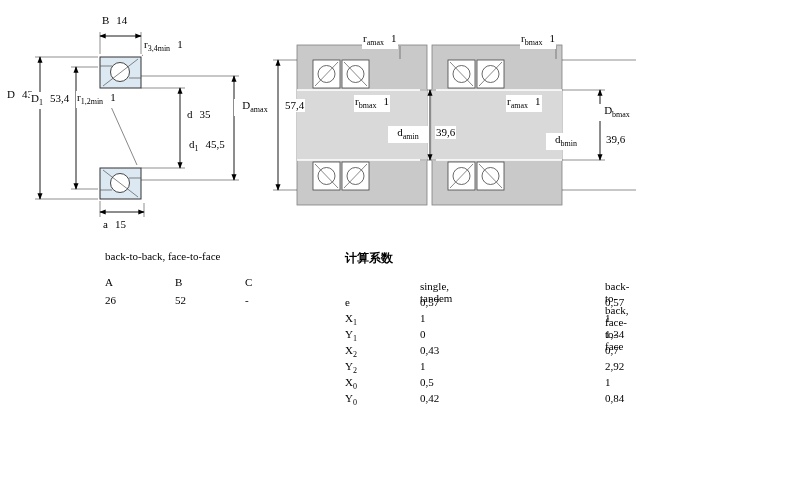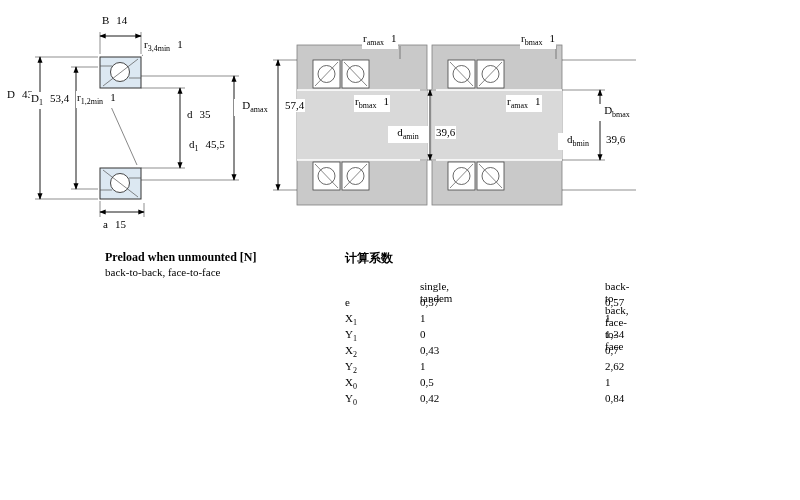--- a/index.html
+++ b/index.html
@@ -177,28 +177,33 @@
 
   <div class="lbl" style="left:362px;top:32px"><span>r</span><sub>amax</sub><span class="val">1</span></div>
   <div class="lbl ra" style="left:234px;top:99px;width:40px"><span>D</span><sub>amax</sub></div>
   <div class="lbl" style="left:284px;top:99px">57,4</div>
   <div class="lbl" style="left:354px;top:95px"><span>r</span><sub>bmax</sub><span class="val">1</span></div>
   <div class="lbl ra" style="left:388px;top:126px;width:38px"><span>d</span><sub>amin</sub></div>
   <div class="lbl" style="left:435px;top:126px">39,6</div>
 
   <div class="lbl" style="left:520px;top:32px"><span>r</span><sub>bmax</sub><span class="val">1</span></div>
   <div class="lbl" style="left:506px;top:95px"><span>r</span><sub>amax</sub><span class="val">1</span></div>
-  <div class="lbl ra" style="left:558px;top:133px;width:38px"><span>d</span><sub>bmin</sub></div>
+  <div class="lbl ra" style="left:546px;top:133px;width:38px"><span>d</span><sub>bmin</sub></div>
   <div class="lbl" style="left:605px;top:133px">39,6</div>
   <div class="lbl ra" style="left:597px;top:104px;width:38px"><span>D</span><sub>bmax</sub></div>
   <div class="lbl" style="left:644px;top:104px">57,4</div>
 
   <div class="preload" style="left:105px;top:250px">
-    <div class="t-title">Preload when unmounted [N]</div>
     <div class="t-sub">back-to-back, face-to-face</div>
+    <div class="p-row">
+      <span>A</span><span>B</span><span>C</span>
+    </div>
+    <div class="p-row">
+      <span>26</span><span>52</span><span>-</span>
+    </div>
   </div>
 
   <div class="factors" style="left:345px;top:250px">
     <div class="t-title">计算系数</div>
     <div class="f-heads">
       <span class="fv1h">single, tandem</span>
       <span class="fv2h">back-to-back, face-to-face</span>
     </div>
     <div class="frow">
       <span class="fsym"><span>e</span><sub></sub></span>
@@ -216,21 +221,21 @@
       <span class="fv2">1,34</span>
     </div>
     <div class="frow">
       <span class="fsym"><span>X</span><sub>2</sub></span>
       <span class="fv1">0,43</span>
       <span class="fv2">0,7</span>
     </div>
     <div class="frow">
       <span class="fsym"><span>Y</span><sub>2</sub></span>
       <span class="fv1">1</span>
-      <span class="fv2">2,62</span>
+      <span class="fv2">2,92</span>
     </div>
     <div class="frow">
       <span class="fsym"><span>X</span><sub>0</sub></span>
       <span class="fv1">0,5</span>
       <span class="fv2">1</span>
     </div>
     <div class="frow">
       <span class="fsym"><span>Y</span><sub>0</sub></span>
       <span class="fv1">0,42</span>
       <span class="fv2">0,84</span>

